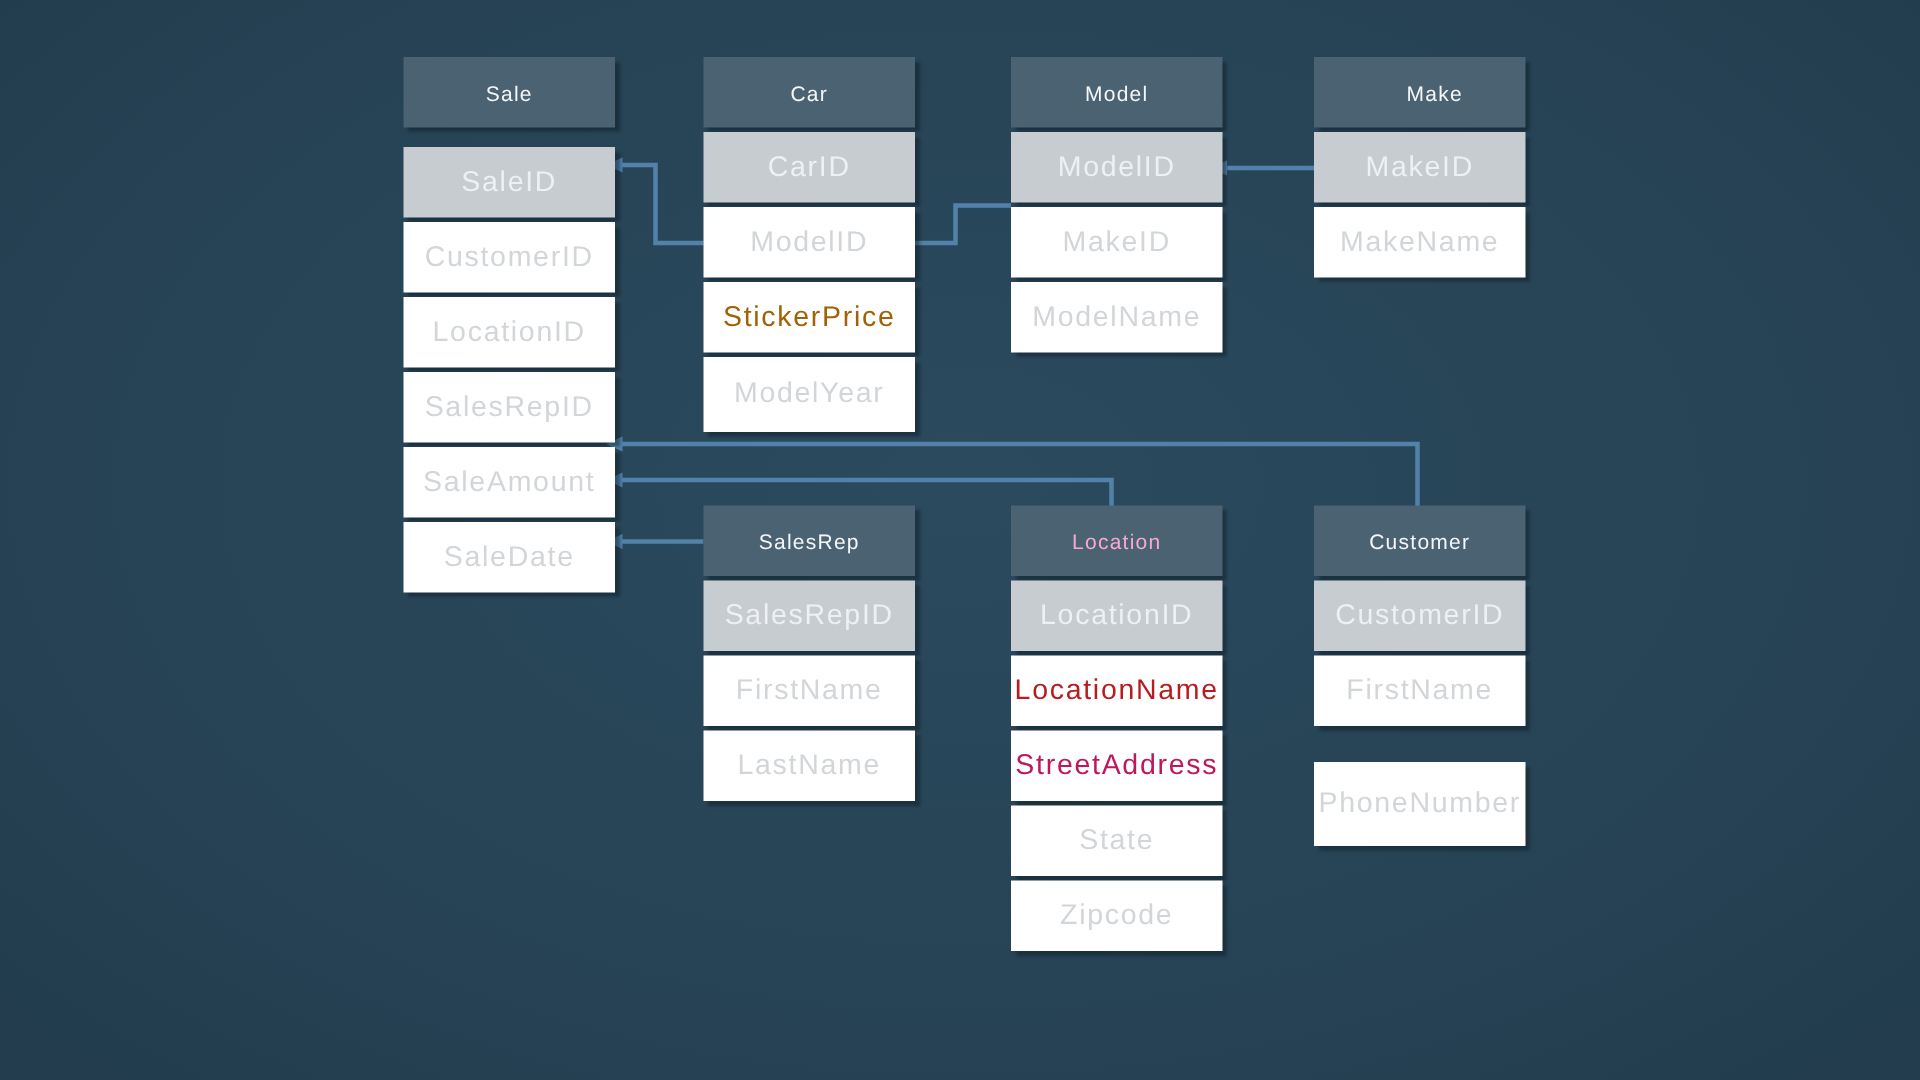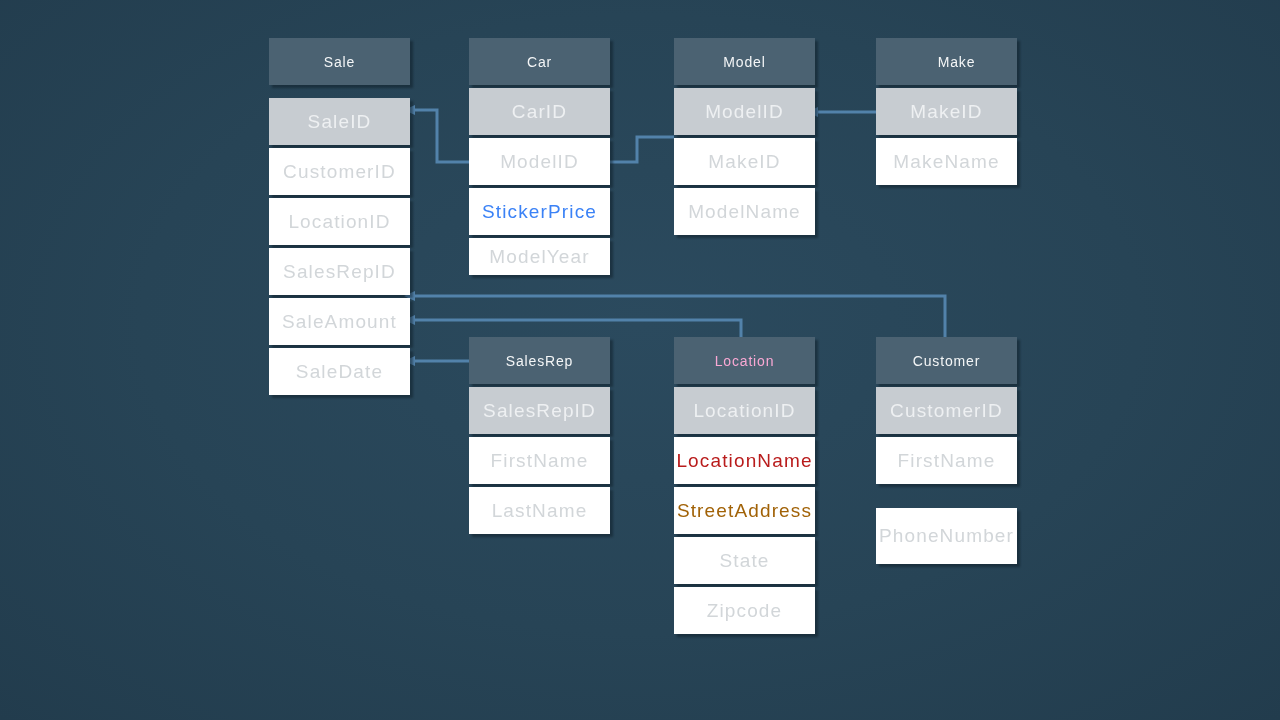--- a/index.html
+++ b/index.html
@@ -70,22 +70,22 @@
         <div class="cell row" style="height: 47px; margin-bottom: 3px; background: rgb(255, 255, 255); color: rgb(210, 214, 217);">SaleAmount</div>
         <div class="cell row" style="height: 47px; margin-bottom: 3px; background: rgb(255, 255, 255); color: rgb(210, 214, 217);">SaleDate</div>
       </div>
   </div>
 
   <div class="entity-table" style="left: 469px; top: 38px; width: 141px;">
     <div class="cell header" style="background: rgb(75, 98, 114); color: rgb(244, 246, 247); height: 47px; margin-bottom: 3px;">Car</div>
     <div class="rows">
         <div class="cell row" style="height: 47px; margin-bottom: 3px; background: rgb(199, 204, 209); color: rgb(238, 240, 242);">CarID</div>
         <div class="cell row" style="height: 47px; margin-bottom: 3px; background: rgb(255, 255, 255); color: rgb(210, 214, 217);">ModelID</div>
-        <div class="cell row" style="height: 47px; margin-bottom: 3px; background: rgb(255, 255, 255); color: #3b82f6;">StickerPrice</div>
-        <div class="cell row" style="height: 37px; margin-bottom: 3px; background: rgb(255, 255, 255); color: rgb(210, 214, 217);">ModelYear</div>
+        <div class="cell row" style="height: 47px; margin-bottom: 3px; background: rgb(255, 255, 255); color: #a16207;">StickerPrice</div>
+        <div class="cell row" style="height: 50px; margin-bottom: 3px; background: rgb(255, 255, 255); color: rgb(210, 214, 217);">ModelYear</div>
       </div>
   </div>
 
   <div class="entity-table" style="left: 674px; top: 38px; width: 141px;">
     <div class="cell header" style="background: rgb(75, 98, 114); color: rgb(244, 246, 247); height: 47px; margin-bottom: 3px;">Model</div>
     <div class="rows">
         <div class="cell row" style="height: 47px; margin-bottom: 3px; background: rgb(199, 204, 209); color: rgb(238, 240, 242);">ModelID</div>
         <div class="cell row" style="height: 47px; margin-bottom: 3px; background: rgb(255, 255, 255); color: rgb(210, 214, 217);">MakeID</div>
         <div class="cell row" style="height: 47px; margin-bottom: 3px; background: rgb(255, 255, 255); color: rgb(210, 214, 217);">ModelName</div>
       </div>
@@ -106,21 +106,21 @@
         <div class="cell row" style="height: 47px; margin-bottom: 3px; background: rgb(255, 255, 255); color: rgb(210, 214, 217);">FirstName</div>
         <div class="cell row" style="height: 47px; margin-bottom: 3px; background: rgb(255, 255, 255); color: rgb(210, 214, 217);">LastName</div>
       </div>
   </div>
 
   <div class="entity-table" style="left: 674px; top: 337px; width: 141px;">
     <div class="cell header" style="background: rgb(75, 98, 114); color: #f9a8d4; height: 47px; margin-bottom: 3px;">Location</div>
     <div class="rows">
         <div class="cell row" style="height: 47px; margin-bottom: 3px; background: rgb(199, 204, 209); color: rgb(238, 240, 242);">LocationID</div>
         <div class="cell row" style="height: 47px; margin-bottom: 3px; background: rgb(255, 255, 255); color: #b91c1c;">LocationName</div>
-        <div class="cell row" style="height: 47px; margin-bottom: 3px; background: rgb(255, 255, 255); color: #a16207;">StreetAddress</div>
+        <div class="cell row" style="height: 47px; margin-bottom: 3px; background: rgb(255, 255, 255); color: #be185d;">StreetAddress</div>
         <div class="cell row" style="height: 47px; margin-bottom: 3px; background: rgb(255, 255, 255); color: rgb(210, 214, 217);">State</div>
         <div class="cell row" style="height: 47px; margin-bottom: 3px; background: rgb(255, 255, 255); color: rgb(210, 214, 217);">Zipcode</div>
       </div>
   </div>
 
   <div class="entity-table" style="left: 876px; top: 337px; width: 141px;">
     <div class="cell header" style="background: rgb(75, 98, 114); color: rgb(244, 246, 247); height: 47px; margin-bottom: 3px;">Customer</div>
     <div class="rows">
         <div class="cell row" style="height: 47px; margin-bottom: 3px; background: rgb(199, 204, 209); color: rgb(238, 240, 242);">CustomerID</div>
         <div class="cell row" style="height: 47px; margin-bottom: 3px; background: rgb(255, 255, 255); color: rgb(210, 214, 217);">FirstName</div>

